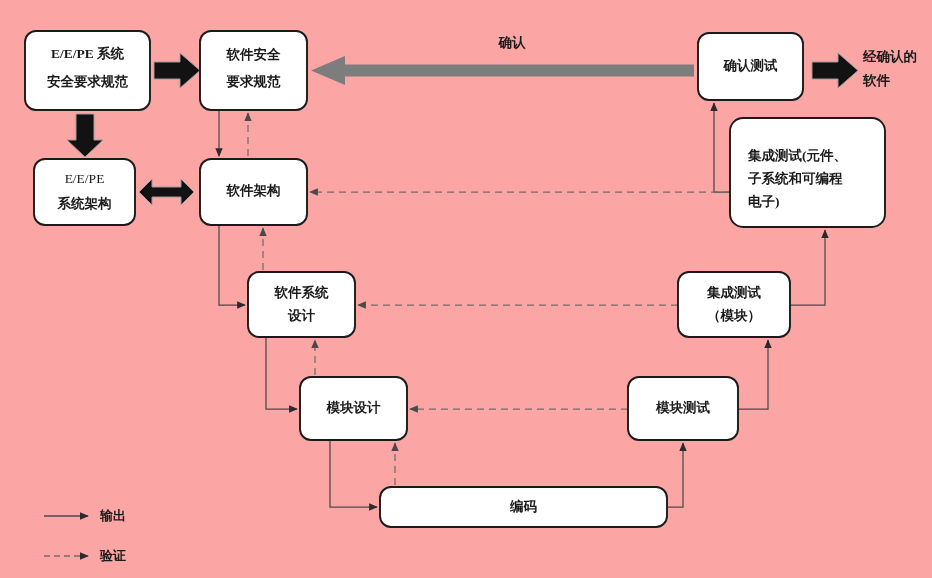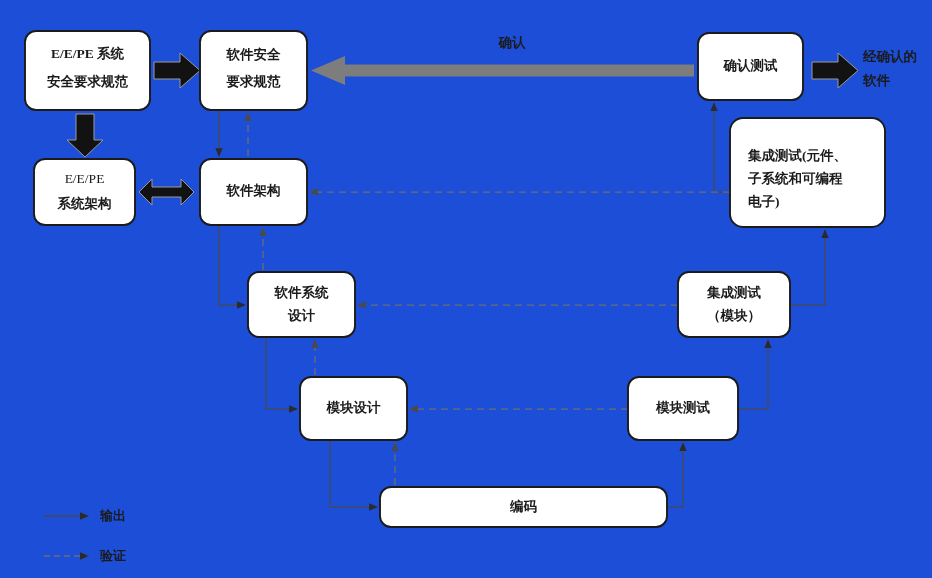--- a/index.html
+++ b/index.html
@@ -1,18 +1,18 @@
 <!DOCTYPE html>
 <html><head>
 <meta charset="utf-8">
 <style>
   html,body{margin:0;padding:0;background:#ffffff;}
   body{width:932px;height:578px;overflow:hidden;
        font-family:"Liberation Serif","DejaVu Serif",serif;}
-  #diagram-root{position:relative;width:932px;height:578px;background:#1d4ed8;}
+  #diagram-root{position:relative;width:932px;height:578px;background:#fca5a5;}
   svg.layer{position:absolute;left:0;top:0;width:932px;height:578px;}
   .node-label{
     font-family:"Liberation Serif","DejaVu Serif",serif;
     font-size:13.5px; font-weight:700; fill:#1b1b1b;
     dominant-baseline:middle;
   }
   .node-label.latin{font-weight:400;}
   .edge-label{
     font-family:"Liberation Serif","DejaVu Serif",serif;
     font-size:13.5px; font-weight:700; fill:#1b1b1b;

